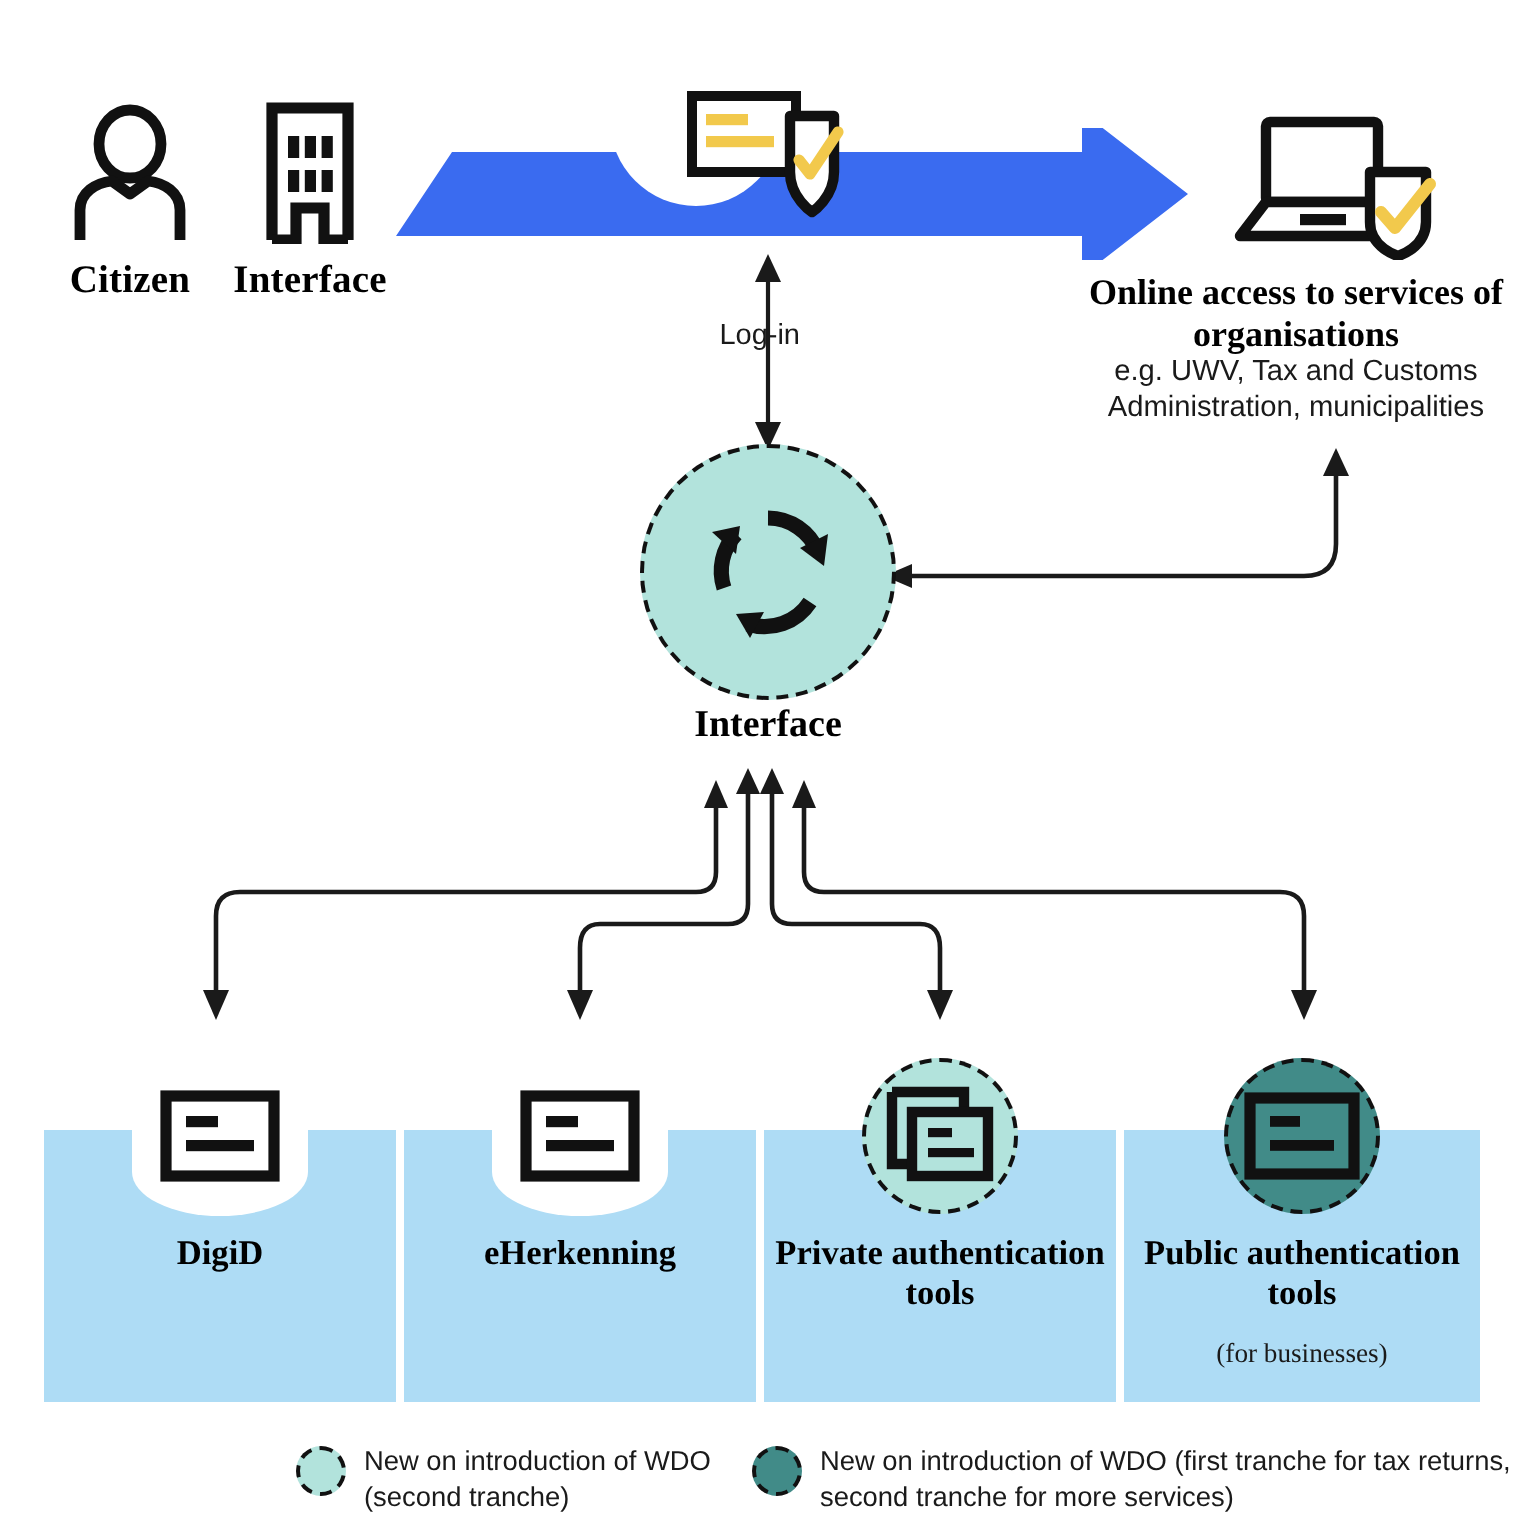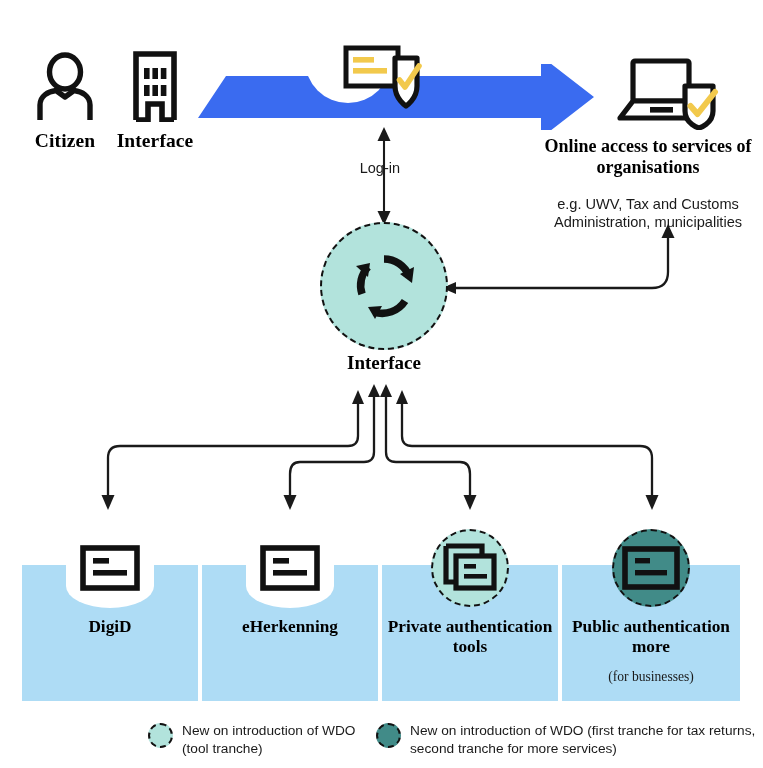--- a/index.html
+++ b/index.html
@@ -43,21 +43,21 @@
     font-size: 14.5px; color: #1a1a1a; text-align: right;
   }
 
   
   #org-icon { left: 614px; top: 56px; width: 108px; height: 74px; }
   #org-text {
     left: 533px; top: 136px; width: 230px;
     text-align: center;
   }
   #org-title { font-size: 18px; line-height: 1.15; }
-  #org-sub { font-size: 14.6px; line-height: 1.22; margin-top: 19px; color: #1a1a1a; }
+  #org-sub { font-size: 14.6px; line-height: 1.22; margin-top: 1px; color: #1a1a1a; }
 
   
   #org-return-arrow { left: 440px; top: 222px; width: 250px; height: 96px; }
 
   
   #interface-node { left: 320px; top: 222px; width: 128px; height: 128px; }
   .dashed-circle {
     width: 100%; height: 100%; border-radius: 50%;
     border: 2.6px dashed #111;
   }
@@ -299,29 +299,29 @@
   </div>
 
   <div class="abs card" id="card-3">
     <div class="card-icon circled teal">
       <svg width="58" height="44" viewBox="0 0 58 44">
         <rect x="3" y="3" width="52" height="38" fill="#418b88" stroke="#111" stroke-width="5.6"></rect>
         <rect x="13" y="12" width="15" height="5.4" fill="#111"></rect>
         <rect x="13" y="24" width="32" height="5.4" fill="#111"></rect>
       </svg>
     </div>
-    <div class="serif-bold card-label">Public authentication more</div>
+    <div class="serif-bold card-label">Public authentication tools</div>
     <div class="sans card-sub" style="top:104px;font-family:Liberation Serif, serif;">(for businesses)</div>
   </div>
 
   <div class="abs" id="legend">
     <div class="legend-item" id="legend-item-0">
       <div class="legend-swatch mint"></div>
       <div class="legend-text">New on introduction of WDO
-(tool tranche)</div>
+(second tranche)</div>
     </div>
     <div class="legend-item" id="legend-item-1">
       <div class="legend-swatch teal"></div>
       <div class="legend-text">New on introduction of WDO (first tranche for tax returns,
 second tranche for more services)</div>
     </div>
   </div>
 
 </div>
 

